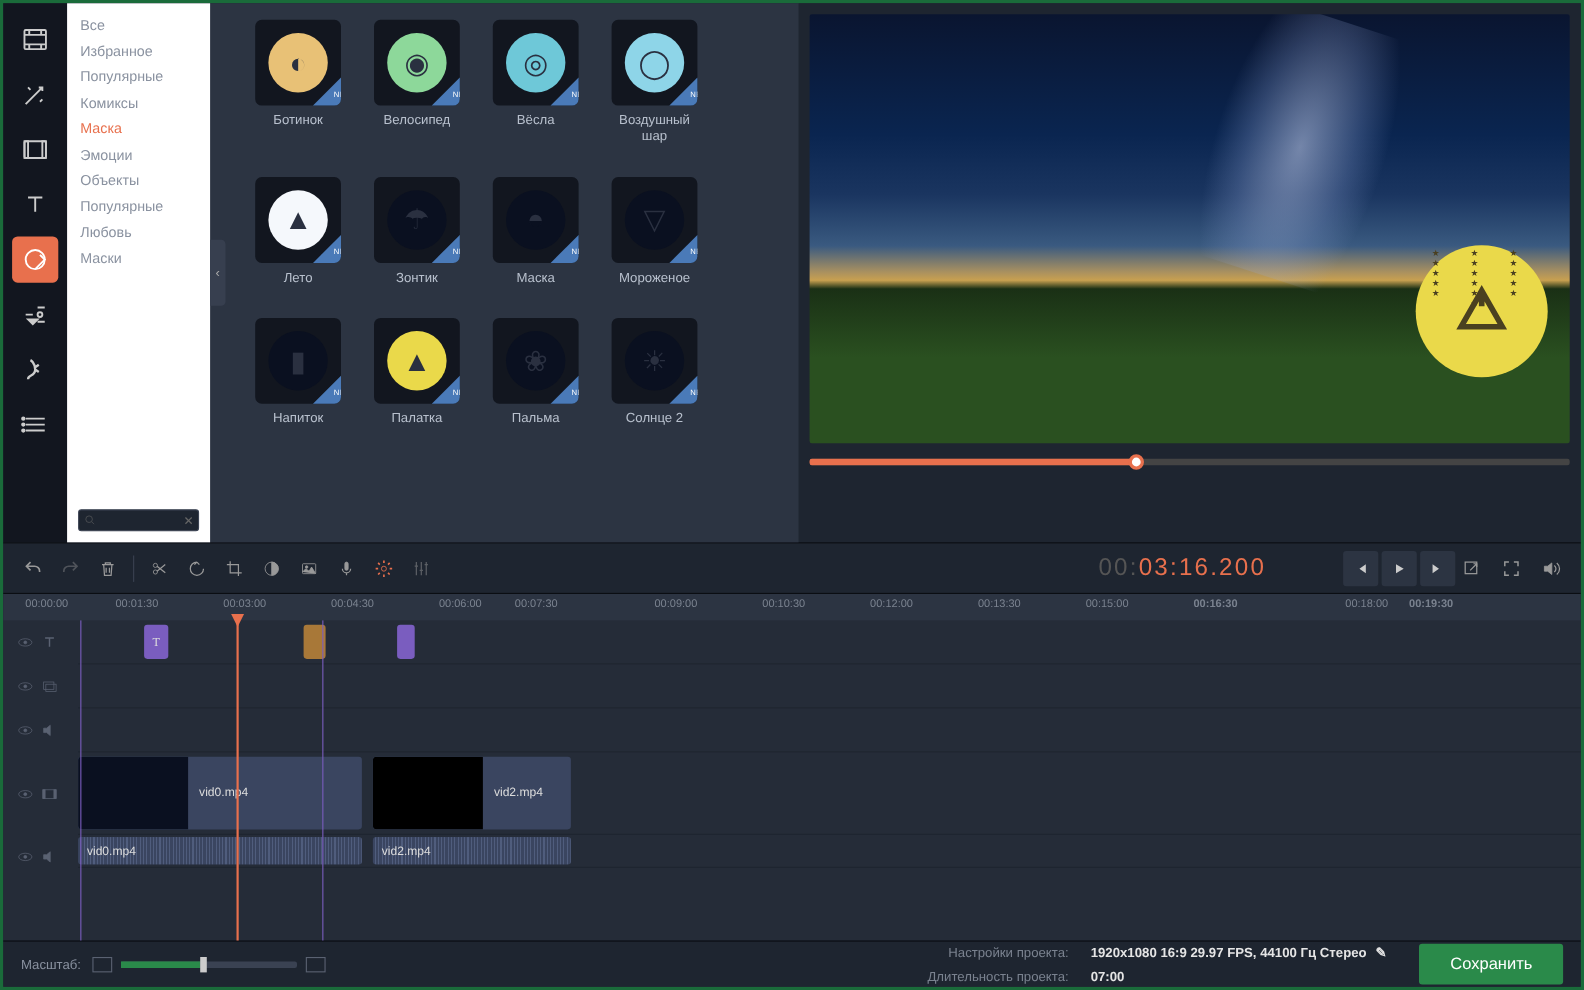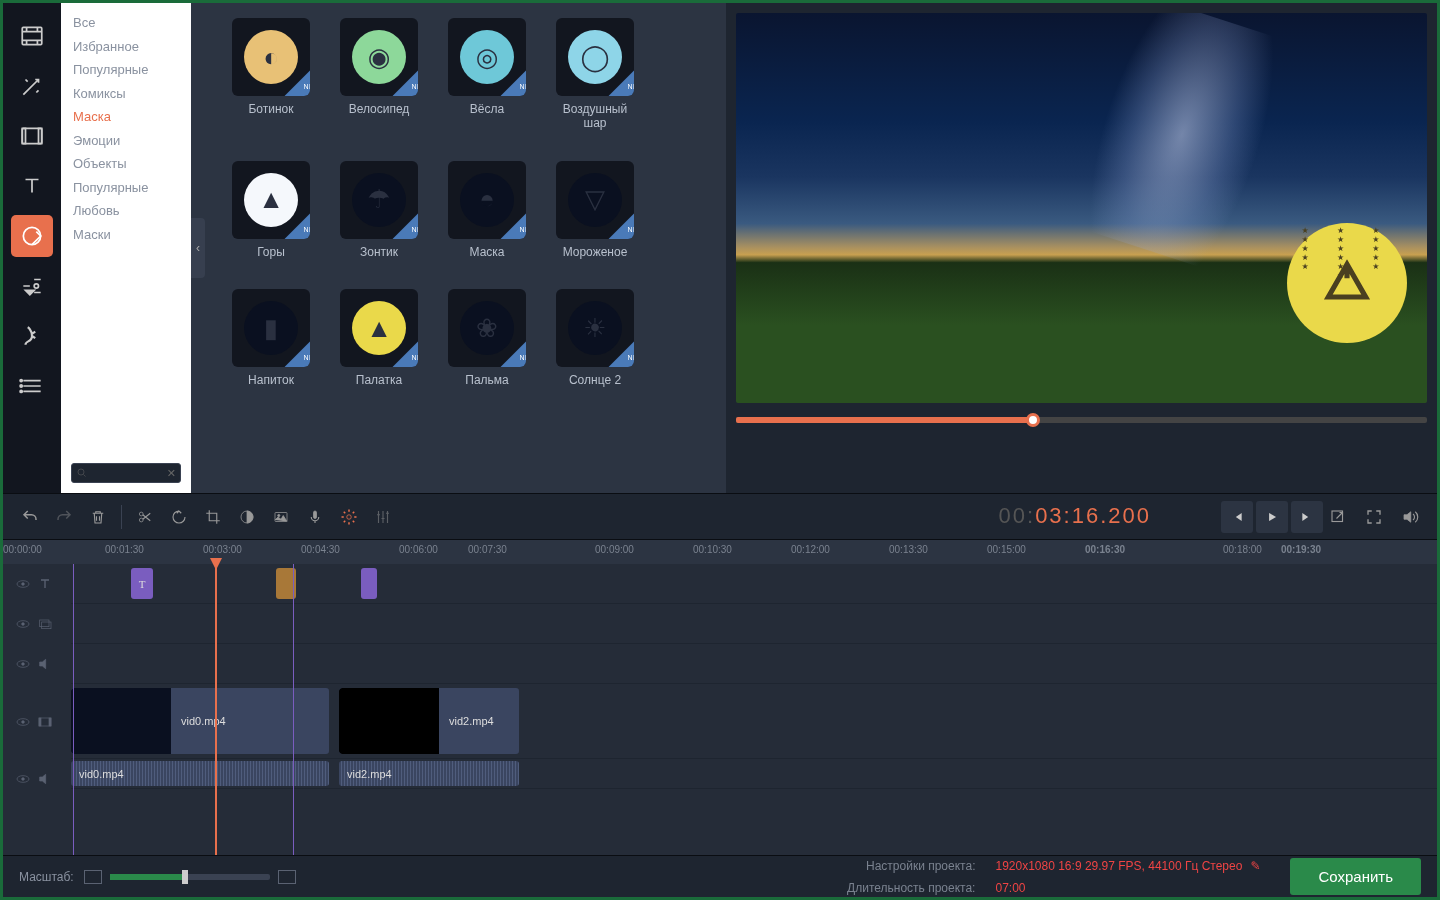--- a/index.html
+++ b/index.html
@@ -89,21 +89,21 @@
 .purple-line { position:absolute; top:0; bottom:0; width:1px; background:#7a5dbf; z-index:5; }
 
 .bottom-bar { height:42px; background:#1e2530; border-top:1px solid #0a0d12; display:flex; align-items:center; padding:0 16px; font-size:12px; color:#8a92a0; }
 .zoom-label { margin-right:10px; }
 .zoom-slider { width:160px; height:6px; background:#3a4252; position:relative; border-radius:2px; margin:0 8px; }
 .zoom-slider .seg { position:absolute; left:0; top:0; height:100%; width:45%; background:#2a8a4a; }
 .zoom-slider .handle { position:absolute; left:45%; top:-4px; width:6px; height:14px; background:#ccc; }
 .tiny-ic { width:18px; height:14px; border:1px solid #5a6272; display:inline-block; position:relative; }
 .proj-info { margin-left:auto; display:grid; grid-template-columns:auto auto; gap:8px 20px; align-items:center; font-size:12px; }
 .proj-info .lbl { color:#7a828f; text-align:right; }
-.proj-info .val { color:#ef4444; }
+.proj-info .val { color:#e5e5e5;font-weight:bold; }
 .save-btn { margin-left:30px; background:#2a8a4a; color:#fff; padding:10px 28px; border-radius:3px; cursor:pointer; font-size:15px; }
 .pencil { margin-left:8px; }
 </style>
 </head>
 <body>
 
 <div class="app">
   <div class="top-row">
 
     <div class="side-icons">
@@ -217,21 +217,21 @@
               </div>
               <div class="sticker-label">Воздушный шар</div>
             </div>
             <div class="sticker-cell">
               <div class="sticker-thumb">
                 <div class="shape" style="background:#f5f8fc;display:flex;align-items:center;justify-content:center;font-size:26px;color:#2a3040">▲</div>
                 <div class="new-corner">
                   <span>NEW</span>
                 </div>
               </div>
-              <div class="sticker-label">Горы</div>
+              <div class="sticker-label">Лето</div>
             </div>
             <div class="sticker-cell">
               <div class="sticker-thumb">
                 <div class="shape" style="background:#0a1020;display:flex;align-items:center;justify-content:center;font-size:26px;color:#2a3040">☂</div>
                 <div class="new-corner">
                   <span>NEW</span>
                 </div>
               </div>
               <div class="sticker-label">Зонтик</div>
             </div>
@@ -416,21 +416,21 @@
           <svg viewBox="0 0 24 24">
             <path d="M4 9v6h4l5 4V5l-5 4z"></path>
             <path d="M16 8a5 5 0 010 8M19 5a9 9 0 010 14" fill="none" stroke-width="1.5"></path>
           </svg>
         </div>
     </div>
   </div>
 
   <div class="timeline-area">
     <div class="ruler-row" id="ruler">
-        <span class="ruler-tick" style="left: 0;">00:00:00</span>
+        <span class="ruler-tick" style="left: 20px;">00:00:00</span>
         <span class="ruler-tick" style="left: 102px;">00:01:30</span>
         <span class="ruler-tick" style="left: 200px;">00:03:00</span>
         <span class="ruler-tick" style="left: 298px;">00:04:30</span>
         <span class="ruler-tick" style="left: 396px;">00:06:00</span>
         <span class="ruler-tick" style="left: 465px;">00:07:30</span>
         <span class="ruler-tick" style="left: 592px;">00:09:00</span>
         <span class="ruler-tick" style="left: 690px;">00:10:30</span>
         <span class="ruler-tick" style="left: 788px;">00:12:00</span>
         <span class="ruler-tick" style="left: 886px;">00:13:30</span>
         <span class="ruler-tick" style="left: 984px;">00:15:00</span>

